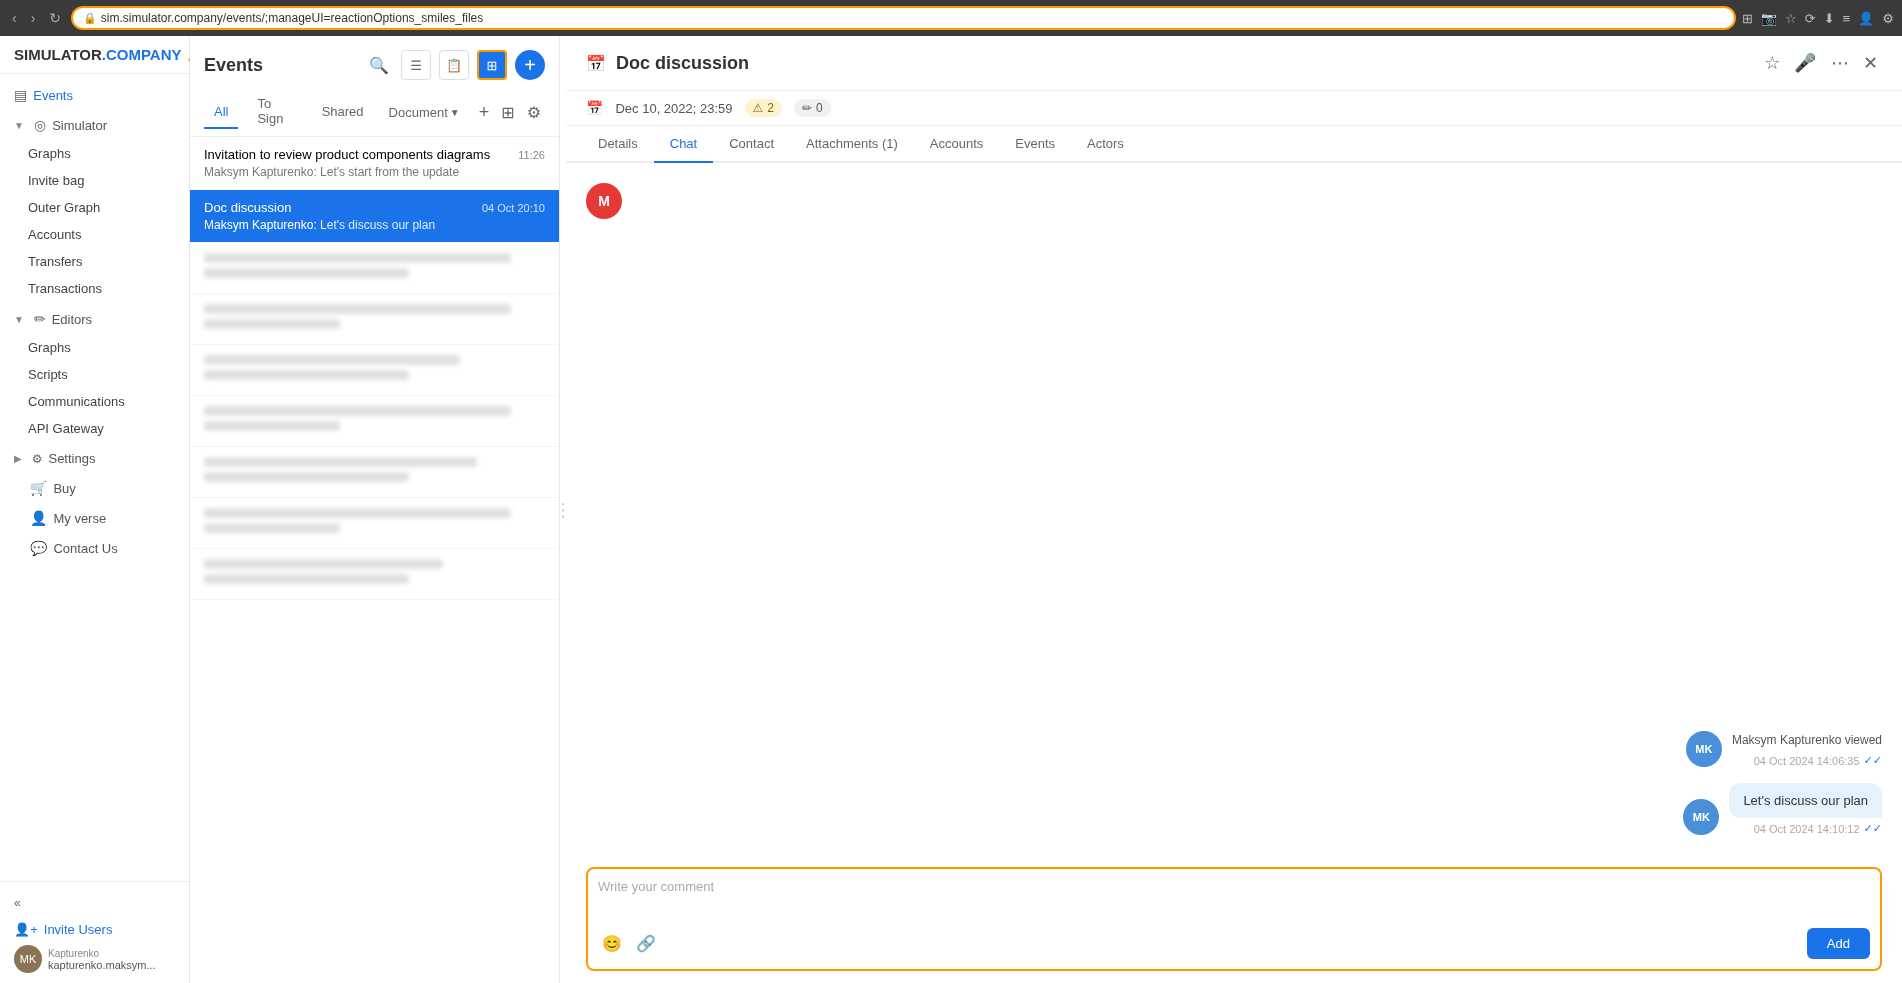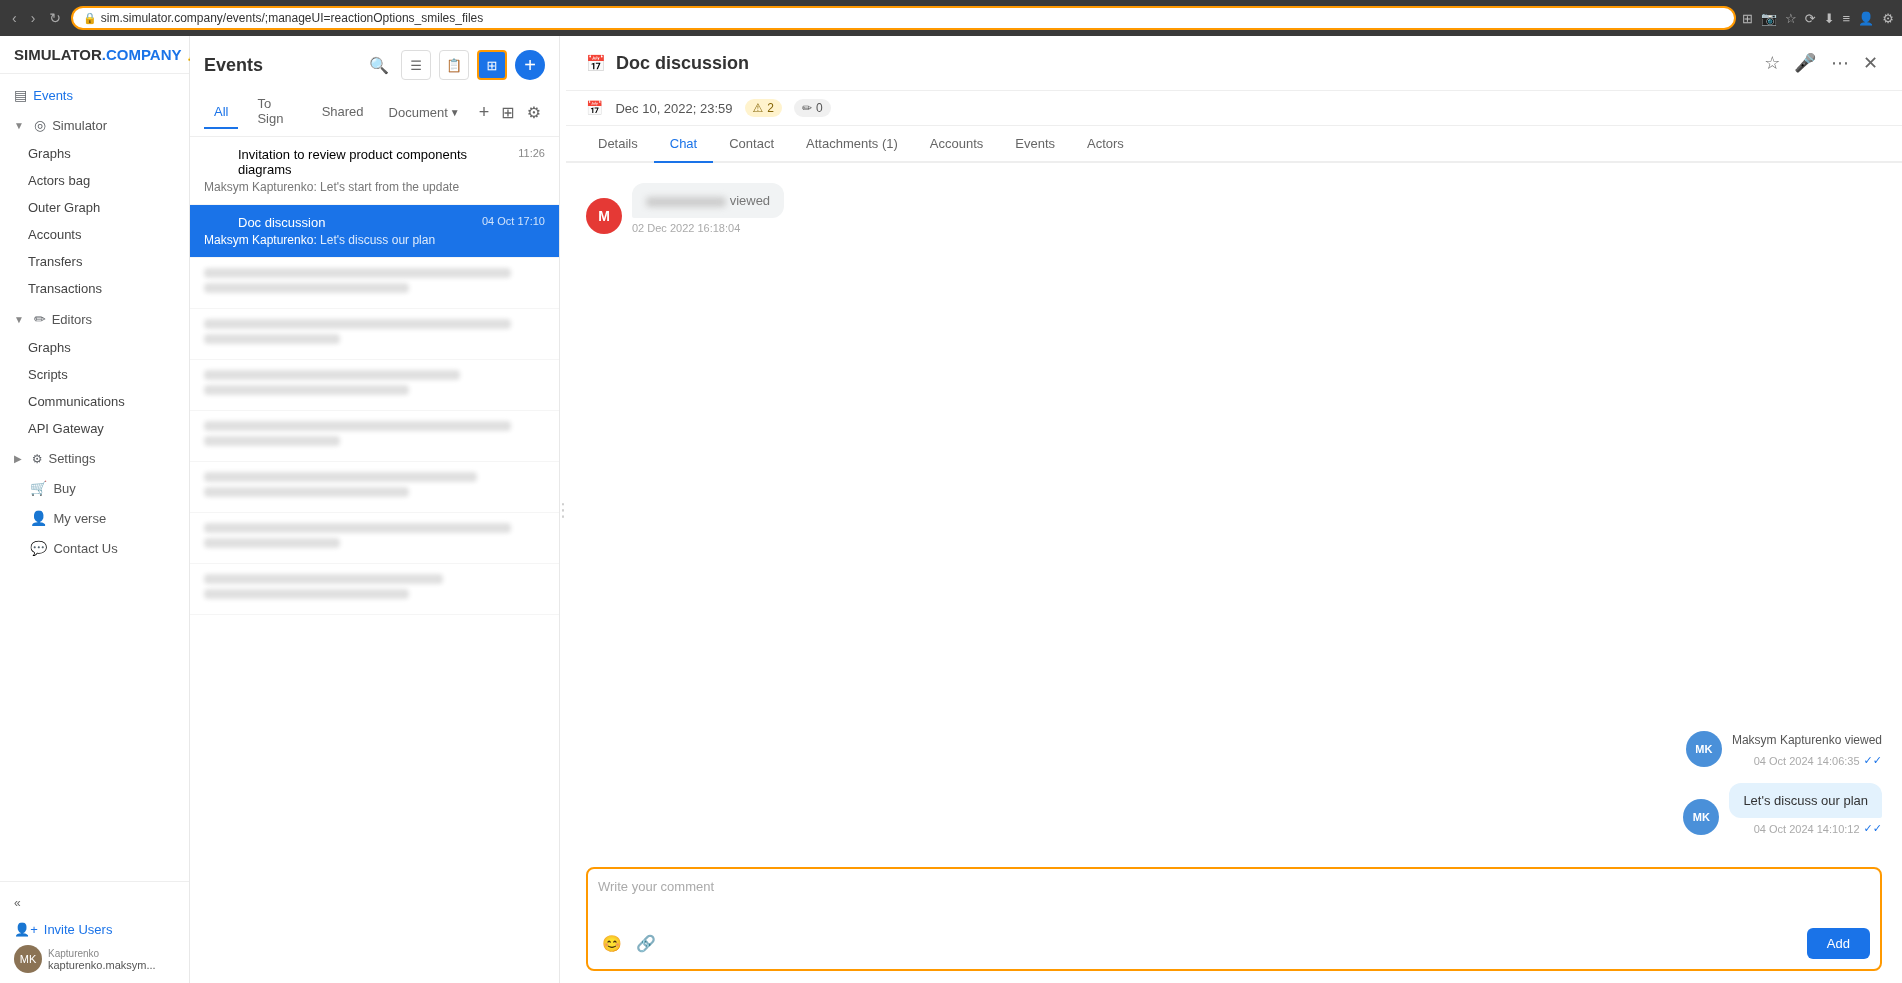--- a/index.html
+++ b/index.html
@@ -46,21 +46,21 @@
     .view-btn { border: 1px solid #ddd; border-radius: 4px; width: 30px; height: 30px; display: flex; align-items: center; justify-content: center; color: #666; cursor: pointer; background: #fff; }
     .view-btn.active { background: #1a73e8; color: white; border-color: #f90; border-width: 2px; }
     .events-tabs { display: flex; align-items: center; padding: 0 14px; border-bottom: 1px solid #eee; gap: 9px; }
     .events-tab { padding: 8px 10px; cursor: pointer; color: #666; border-bottom: 2px solid transparent; font-size: 13px; }
     .events-tab.active { color: #1a73e8; border-bottom-color: #1a73e8; }
     .events-tab-more { display: flex; align-items: center; gap: 2px; padding: 8px 6px; cursor: pointer; color: #666; }
     .events-tab-actions { margin-left: auto; display: flex; gap: 4px; }
     .events-list { flex: 1; overflow-y: auto; }
     .event-item { padding: 10px 14px; cursor: pointer; border-bottom: 1px solid #f5f5f5; }
     .event-item.active { background: #1a73e8; color: white; }
-    .event-item-header { display: flex; justify-content: space-between; align-items: flex-start; margin-bottom: 3px; margin-left: 34px; }
+    .event-item-header { display: flex; justify-content: space-between; align-items: center; margin-bottom: 3px; }
     .event-item-title { font-weight: 500; font-size: 13px; flex: 1; margin-right: 8px; }
     .event-item-time { font-size: 11px; color: #888; white-space: nowrap; }
     .event-item.active .event-item-time { color: rgba(255,255,255,0.8); }
     .event-item-sub { font-size: 12px; color: #777; }
     .event-item.active .event-item-sub { color: rgba(255,255,255,0.85); }
     .event-item-sub strong { font-weight: 400; }
     .event-item.active .event-item-sub strong { color: white; }
     .blurred-item { padding: 10px 14px; border-bottom: 1px solid #f5f5f5; }
     .blurred-line { height: 10px; background: #e0e0e0; border-radius: 4px; margin-bottom: 5px; filter: blur(2px); }
     .blurred-line.short { width: 60%; }
@@ -155,21 +155,21 @@
         <span>Events</span>
       </div>
 
       <div class="nav-section">
         <div class="nav-section-header">
           <span class="nav-arrow">▼</span>
           <span class="nav-section-icon">◎</span>
           <span>Simulator</span>
         </div>
         <div class="nav-item">Graphs</div>
-        <div class="nav-item">Actors bag</div>
+        <div class="nav-item">Invite bag</div>
         <div class="nav-item">Outer Graph</div>
         <div class="nav-item">Accounts</div>
         <div class="nav-item">Transfers</div>
         <div class="nav-item">Transactions</div>
       </div>
 
       <div class="nav-section">
         <div class="nav-section-header">
           <span class="nav-arrow">▼</span>
           <span class="nav-section-icon">✏</span>
@@ -253,21 +253,21 @@
           <span class="event-item-time">11:26</span>
         </div>
         <div class="event-item-sub">
           <strong>Maksym Kapturenko:</strong> Let's start from the update
         </div>
       </div>
 
       <div class="event-item active">
         <div class="event-item-header">
           <span class="event-item-title">Doc discussion</span>
-          <span class="event-item-time">04 Oct 17:10</span>
+          <span class="event-item-time">04 Oct 20:10</span>
         </div>
         <div class="event-item-sub">
           <strong>Maksym Kapturenko:</strong> Let's discuss our plan
         </div>
       </div>
 
       <div class="blurred-item">
         <div class="blurred-line long"></div>
         <div class="blurred-line short"></div>
       </div>
@@ -330,27 +330,20 @@
       <div class="main-tab">Attachments (1)</div>
       <div class="main-tab">Accounts</div>
       <div class="main-tab">Events</div>
       <div class="main-tab">Actors</div>
     </div>
 
     <div class="chat-area">
 
       <div class="chat-message">
         <div class="chat-avatar" style="background:#E53935;">M</div>
-        <div class="chat-bubble-wrap">
-          <div class="chat-bubble">
-            <span style="display:inline-block;width:80px;height:10px;background:#ccc;border-radius:4px;filter:blur(3px);vertical-align:middle;"></span>
-            <span class="viewed-text"> viewed</span>
-          </div>
-          <div class="chat-time">02 Dec 2022 16:18:04</div>
-        </div>
       </div>
 
       <div class="spacer"></div>
 
       <div class="chat-message right">
         <div class="chat-bubble-wrap">
           <div class="chat-sender">Maksym Kapturenko viewed</div>
           <div class="chat-time">
             04 Oct 2024 14:06:35 <span class="tick-icon">✓✓</span>
           </div>

